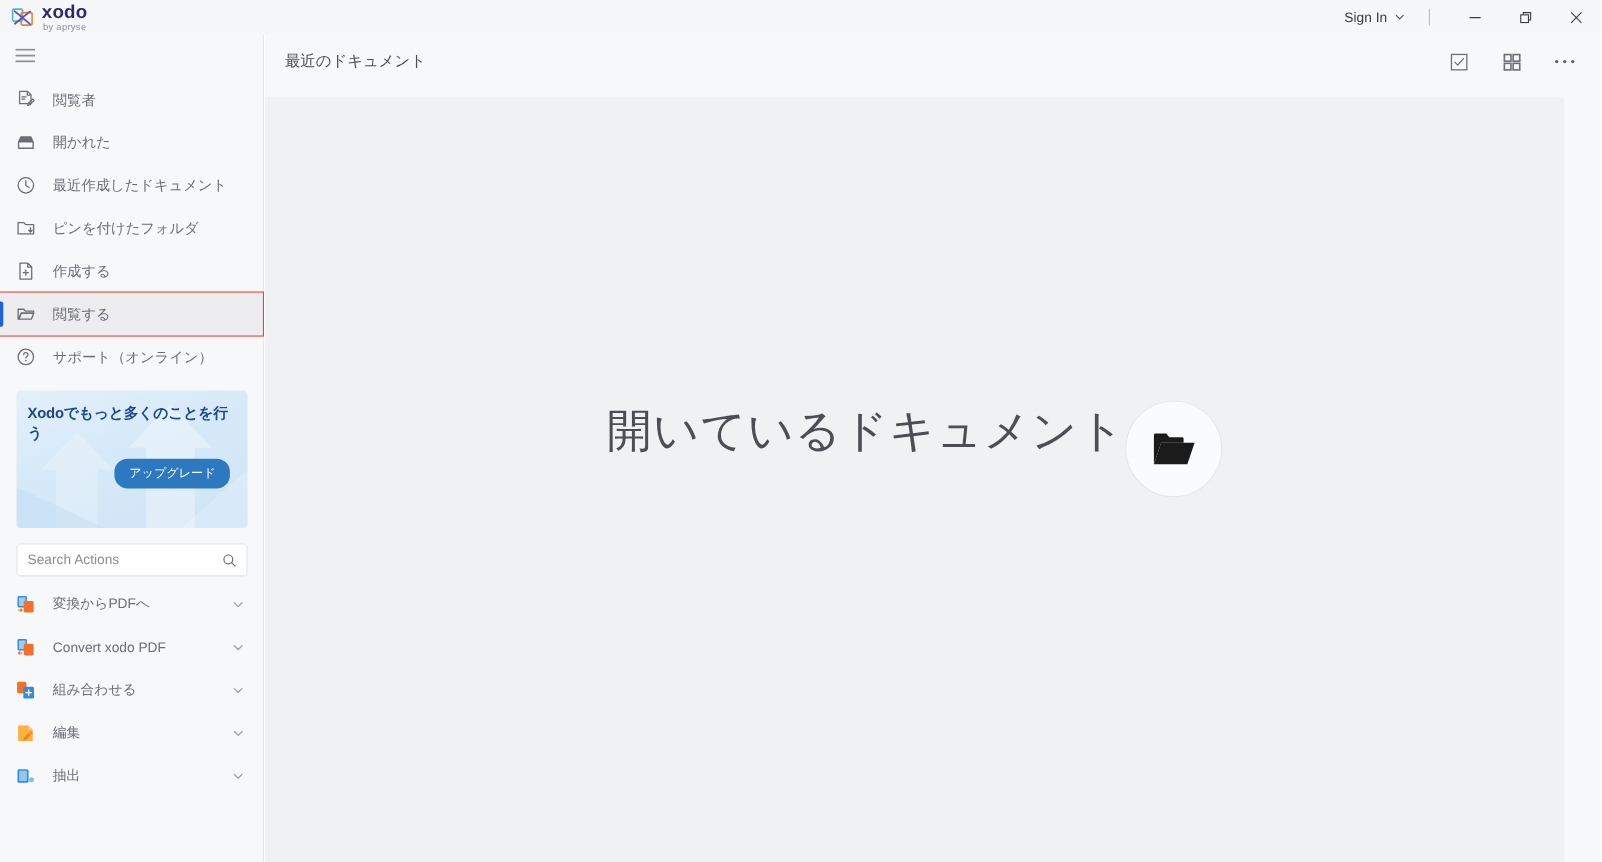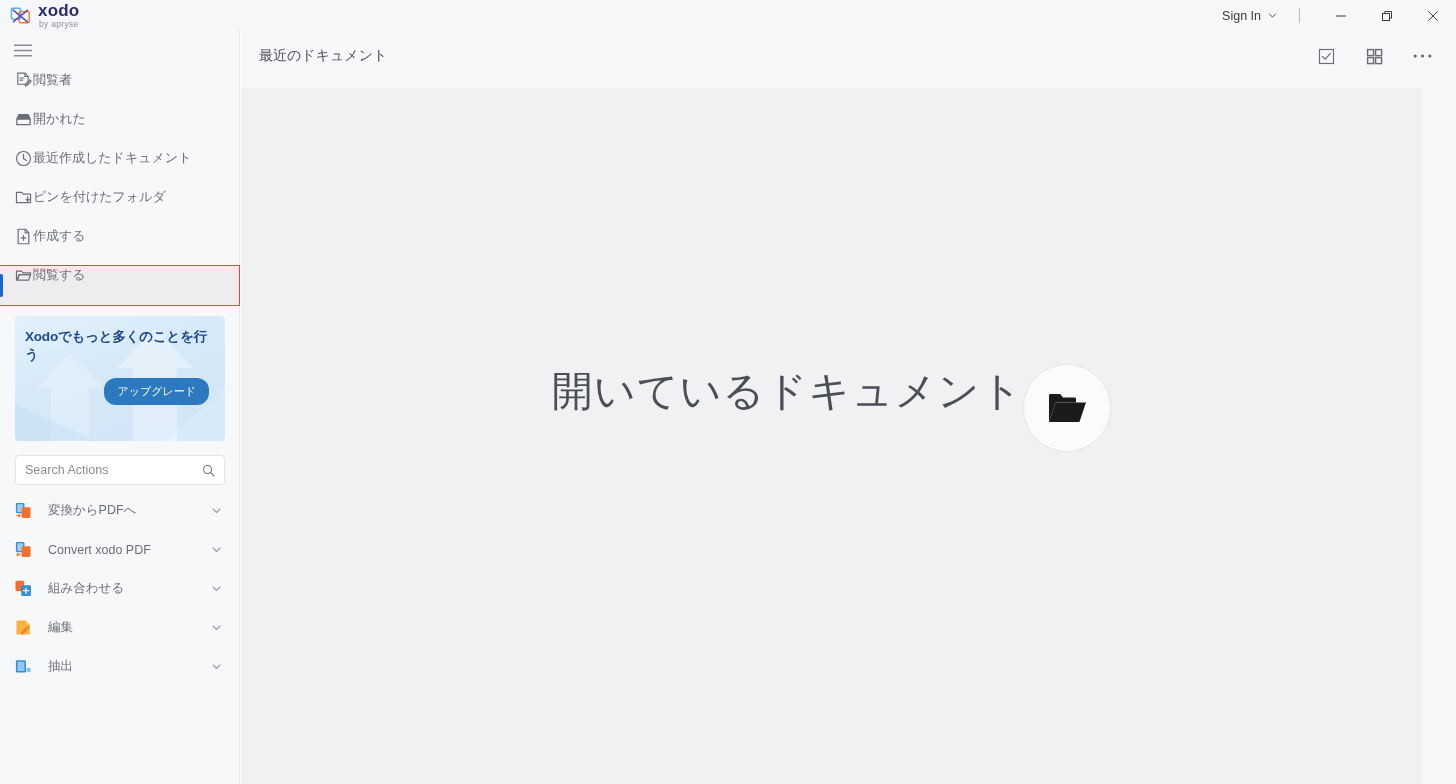--- a/index.html
+++ b/index.html
@@ -56,22 +56,22 @@
     position: absolute; top: 31px; left: 0; width: 240px; height: 753px;
     background: #f7f8fa;
     border-right: 1px solid #e6e7ea;
   }
   .hamburger-row { height: 38px; display: flex; align-items: center; padding-left: 14px; }
   .hamburger { width: 18px; height: 13px; display: block; }
 
   .navlist { padding-top: 2px; }
   .navitem {
     position: relative;
-    height: 39px; display: flex; align-items: flex-start;
-    padding-left: 14px; 
+    height: 39px; display: flex; align-items: center;
+    padding-left: 14px; gap: 15px;
   }
   .navitem .nicon { width: 19px; height: 19px; display: block; flex: 0 0 19px; }
   .navitem .nlabel {
     font-size: 13px; color: #6b6e76; white-space: nowrap;
   }
   .navitem.selected { background: #ededf0; }
   .navitem.selected::before {
     content: ""; position: absolute; left: 0; top: 8px;
     width: 3px; height: 23px; background: #1b64d4; border-radius: 0 2px 2px 0;
   }
@@ -266,20 +266,28 @@
       </div>
 
       <div class="navitem selected annotated">
         <svg class="nicon" viewBox="0 0 20 20">
           <path d="M2.6 14.8 V5.4 H8 L9.5 7.2 H17.4 V9.2 H5.4 L3.4 14.8 Z" fill="none" stroke="#6b6e76" stroke-width="1.25" stroke-linejoin="round"></path>
           <path d="M3.4 14.8 H15.4 L17.4 9.2 H5.4 Z" fill="none" stroke="#6b6e76" stroke-width="1.25" stroke-linejoin="round"></path>
         </svg>
         <span class="nlabel">閲覧する</span>
       </div>
 
+      <div class="navitem">
+        <svg class="nicon" viewBox="0 0 20 20">
+          <circle cx="10" cy="10" r="7.4" fill="none" stroke="#6b6e76" stroke-width="1.25"></circle>
+          <path d="M7.9 7.8 C7.9 6.6 8.8 5.9 10 5.9 C11.2 5.9 12.1 6.6 12.1 7.7 C12.1 9.2 10 9.3 10 11" fill="none" stroke="#6b6e76" stroke-width="1.2" stroke-linecap="round"></path>
+          <circle cx="10" cy="13.5" r=".85" fill="#6b6e76"></circle>
+        </svg>
+        <span class="nlabel">サポート（オンライン）</span>
+      </div>
     </div>
 
     <div class="promo">
       <svg class="arrows" viewBox="0 0 210 125" preserveAspectRatio="none">
         <path d="M118 125 L118 52 L102 52 L140 12 L178 52 L162 52 L162 125 Z" fill="#ffffff" opacity=".34"></path>
         <path d="M36 125 L36 72 L22 72 L55 38 L88 72 L74 72 L74 125 Z" fill="#ffffff" opacity=".22"></path>
         <path d="M0 125 L0 88 L80 125 Z" fill="#b9d9f2" opacity=".35"></path>
         <path d="M210 125 L210 72 L150 125 Z" fill="#ffffff" opacity=".18"></path>
       </svg>
       <div class="promo-title">Xodoでもっと多くのことを行う</div>

